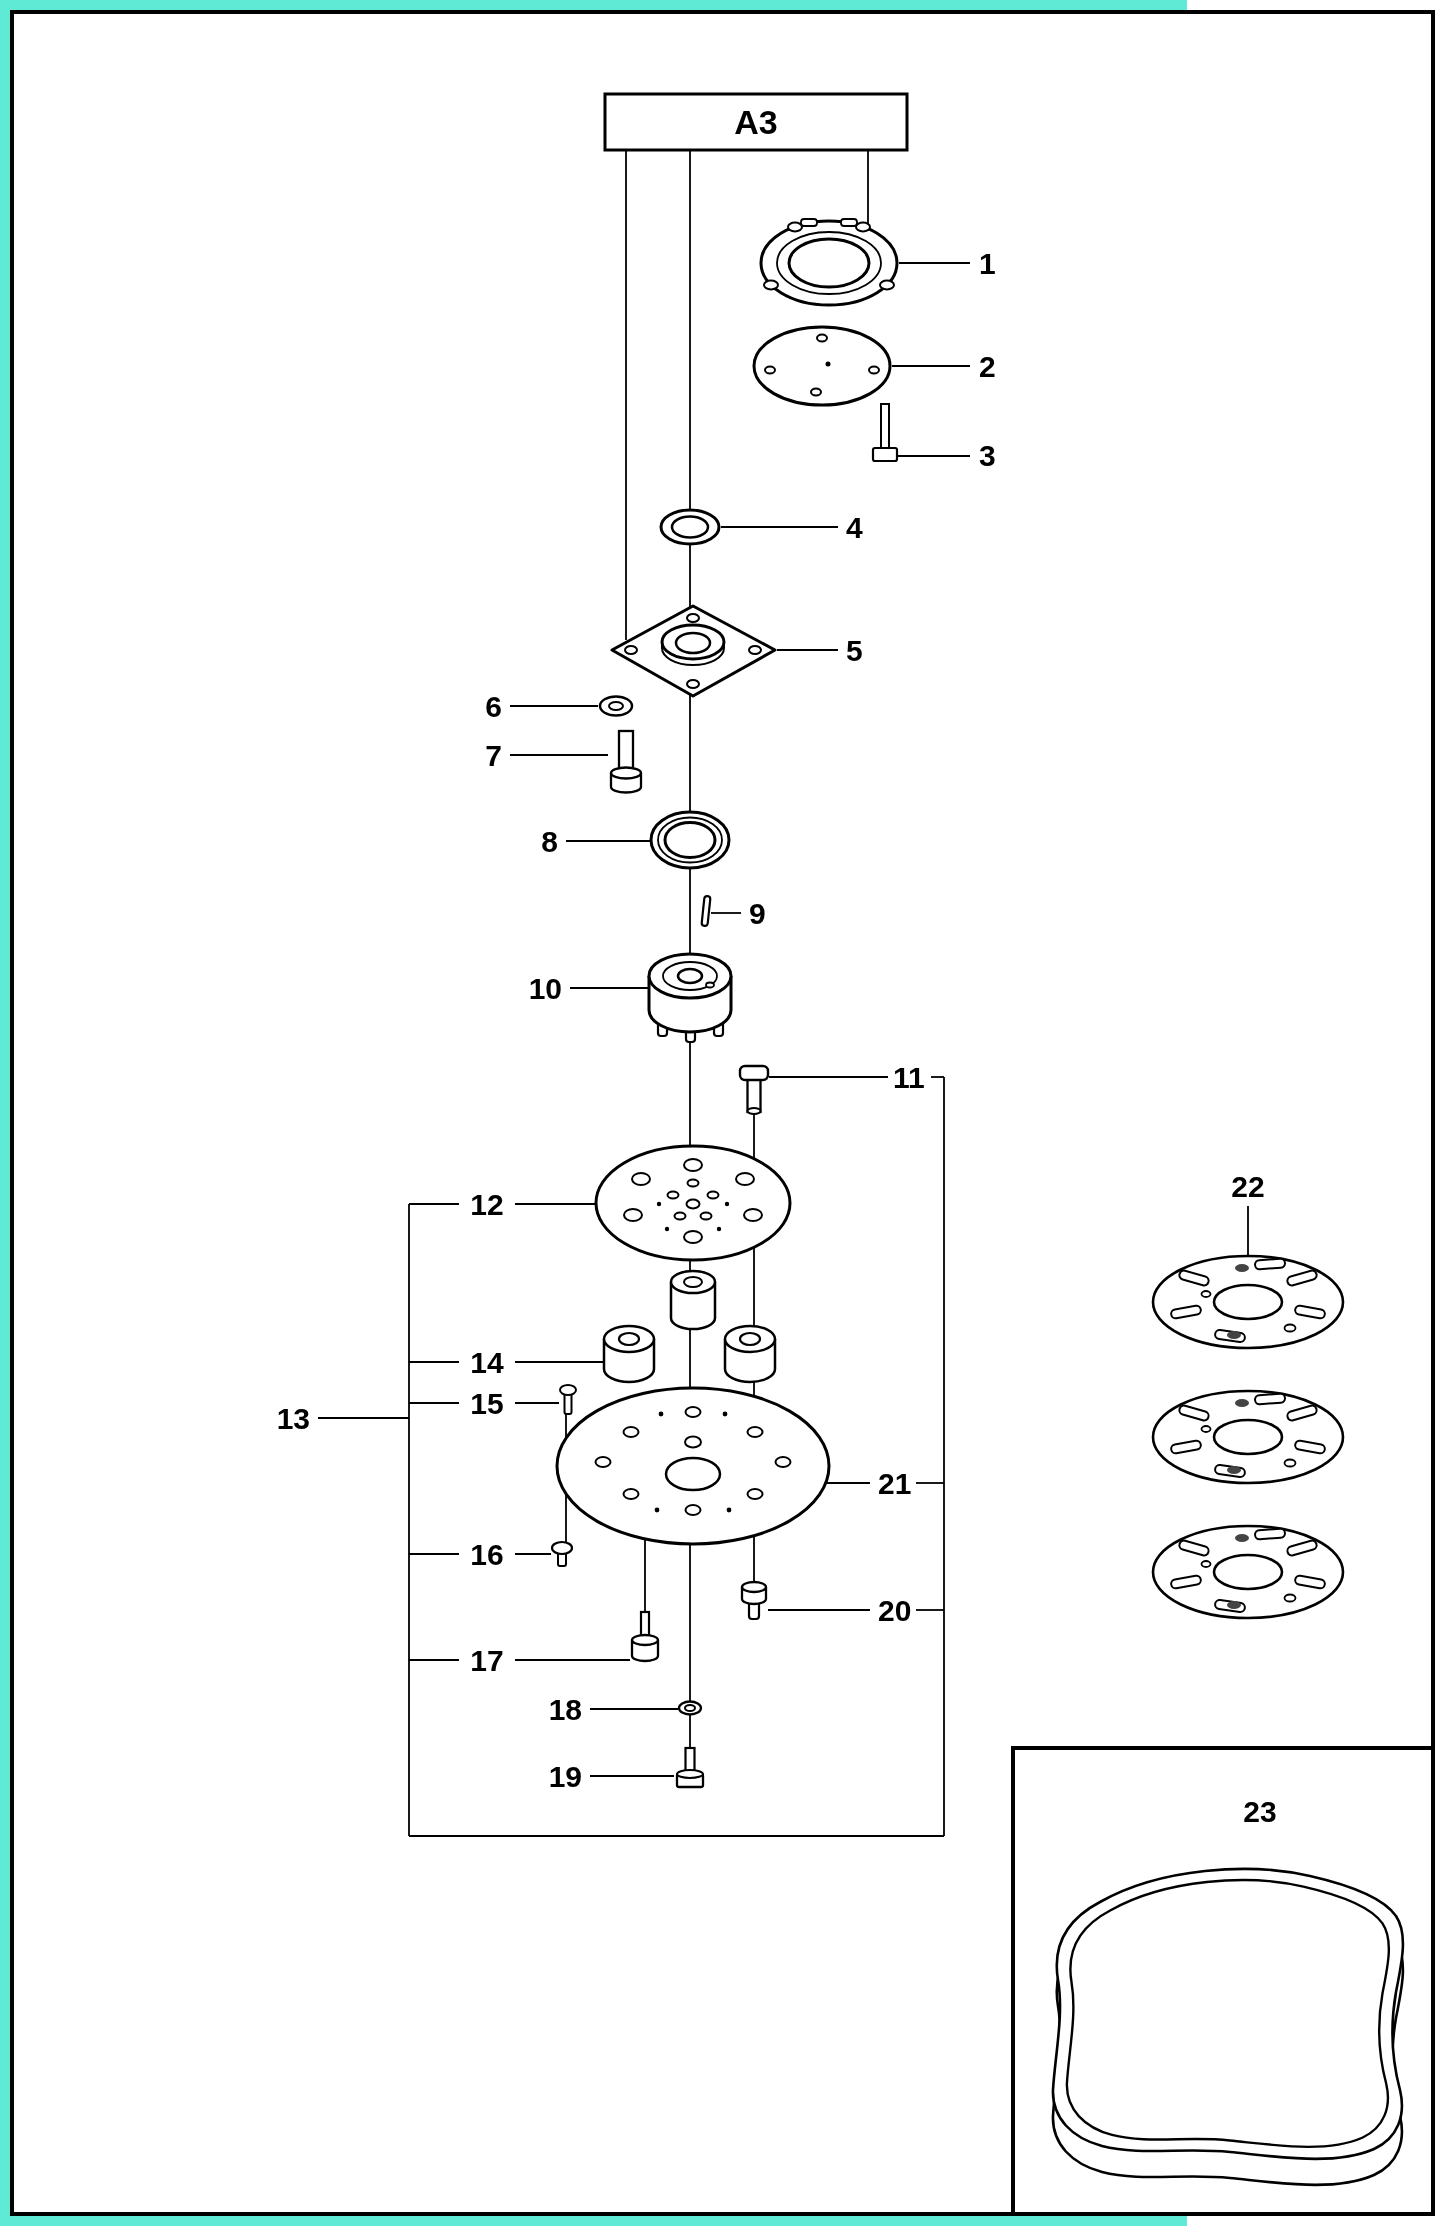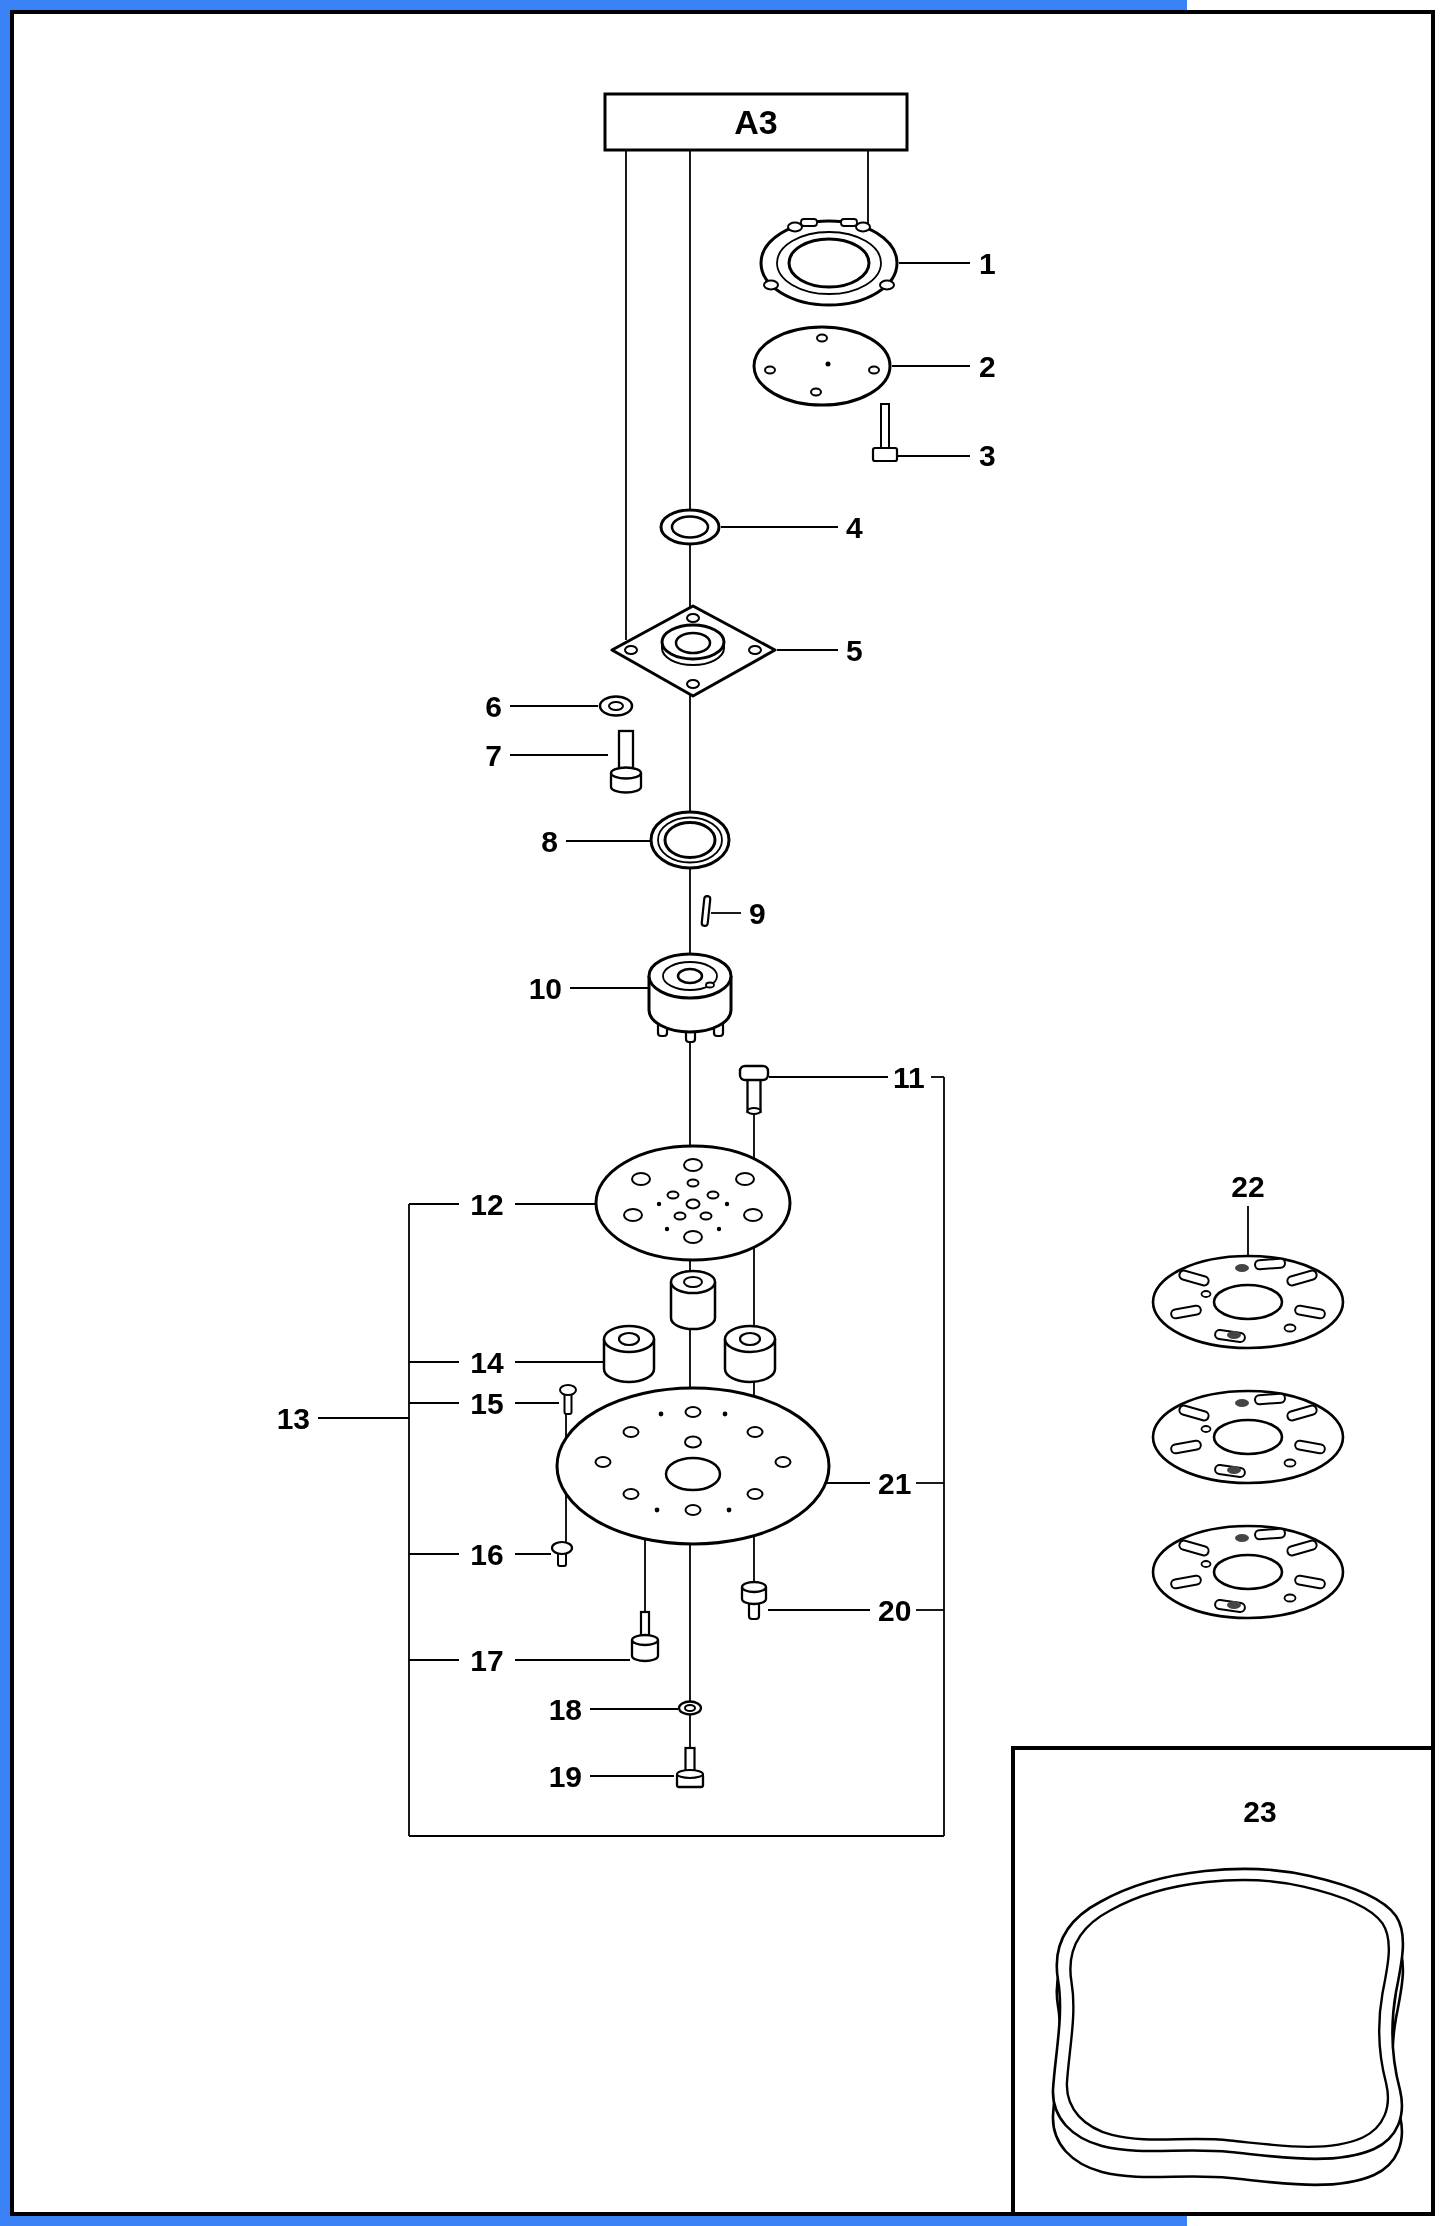--- a/index.html
+++ b/index.html
@@ -1,16 +1,16 @@
 <!DOCTYPE html>
 <html><head>
 <meta charset="utf-8">
 <style>
   html,body{margin:0;padding:0;background:#ffffff;}
-  .page{width:1187px;height:2226px;position:relative;background:#3b82f6;font-family:"Liberation Sans",sans-serif;text-align:center;}
+  .page{width:1187px;height:2226px;position:relative;background:#5eead4;font-family:"Liberation Sans",sans-serif;text-align:center;}
   svg{display:block;}
   .callout{font-family:"Liberation Sans",sans-serif;font-weight:bold;font-size:30px;fill:#000;}
   .sheet{font-family:"Liberation Sans",sans-serif;font-weight:bold;font-size:34px;fill:#000;}
   .ln{stroke:#000;stroke-width:1.8;fill:none;}
 </style>
 </head>
 <body>
 
 <div class="page">
 <svg width="1445" height="2226" viewBox="0 0 1445 2226" xmlns="http://www.w3.org/2000/svg">

